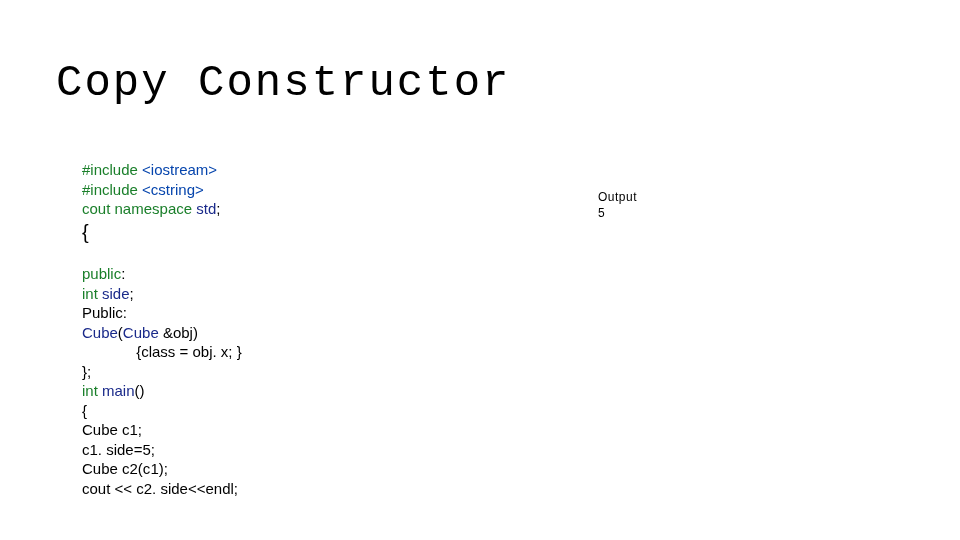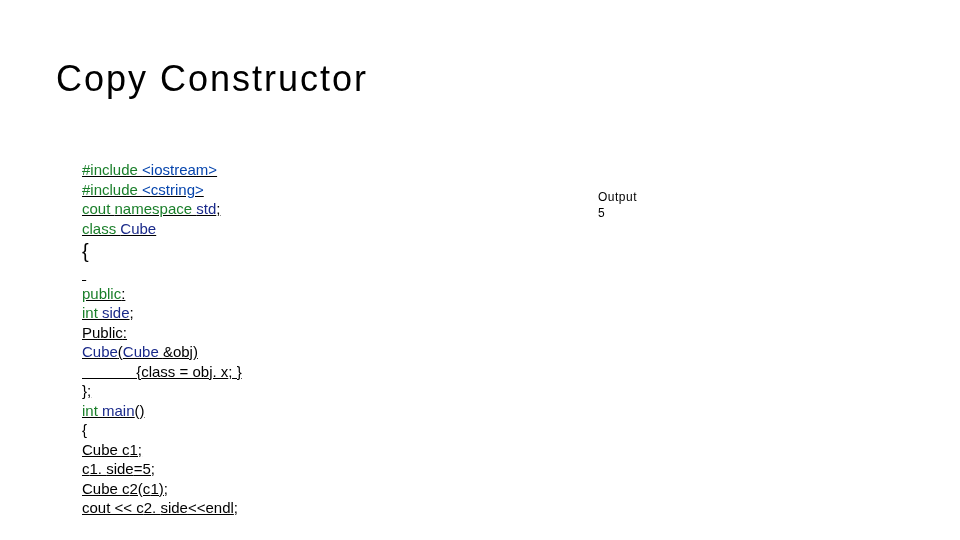--- a/index.html
+++ b/index.html
@@ -14,38 +14,37 @@
   .slide {
     position: relative;
     width: 960px;
     height: 540px;
     box-sizing: border-box;
   }
   .title {
     position: absolute;
     top: 58px;
     left: 56px;
-    font-family: Liberation Sans, sans-serif;
-    font-size: 36px;
+    font-family: Liberation Mono, monospace;
+    font-size: 44px;
     font-weight: 300;
     letter-spacing: 2px;
     color: #000000;
   }
   .code-block {
     position: absolute;
     top: 160px;
     left: 82px;
     font-family: Arial, Helvetica, sans-serif;
     font-size: 15px;
     line-height: 1.3;
     color: #000000;
   }
   .code-block .row {
     white-space: pre;
-    text-decoration: underline;
   }
   .brace {
     font-size: 20px;
   }
   .kw-green { color: #1a7f2a; }
   .kw-blue  { color: #0645ad; }
   .kw-navy  { color: #1a2a8a; margin-top: 14px; }
   .txt-black { color: #000000; }
   .output-block {
     position: absolute;
@@ -63,21 +62,20 @@
 <body>
 
 <div class="slide">
 
   <div class="title">Copy Constructor</div>
 
   <div class="code-block">
     <div class="row"><span class="kw-green">#include </span><span class="kw-blue">&lt;iostream&gt;</span></div>
     <div class="row"><span class="kw-green">#include </span><span class="kw-blue">&lt;cstring&gt;</span></div>
     <div class="row"><span class="kw-green">cout </span><span class="kw-green">namespace </span><span class="kw-navy">std</span><span class="txt-black">;</span></div>
-    <div class="row"><span class="kw-green">class </span><span class="kw-navy">Cube</span></div>
     <div class="row brace"><span class="txt-black">{</span></div>
     <div class="row">&nbsp;</div>
     <div class="row"><span class="kw-green">public</span><span class="txt-black">:</span></div>
     <div class="row"><span class="kw-green">int </span><span class="kw-navy">side</span><span class="txt-black">;</span></div>
     <div class="row"><span class="txt-black">Public</span><span class="txt-black">:</span></div>
     <div class="row"><span class="kw-navy">Cube</span><span class="txt-black">(</span><span class="kw-navy">Cube </span><span class="txt-black">&amp;obj</span><span class="txt-black">)</span></div>
     <div class="row"><span class="txt-black">             {</span><span class="txt-black">class = obj. x</span><span class="txt-black">; }</span></div>
     <div class="row"><span class="txt-black">};</span></div>
     <div class="row"><span class="kw-green">int </span><span class="kw-navy">main</span><span class="txt-black">()</span></div>
     <div class="row"><span class="txt-black">{</span></div>

